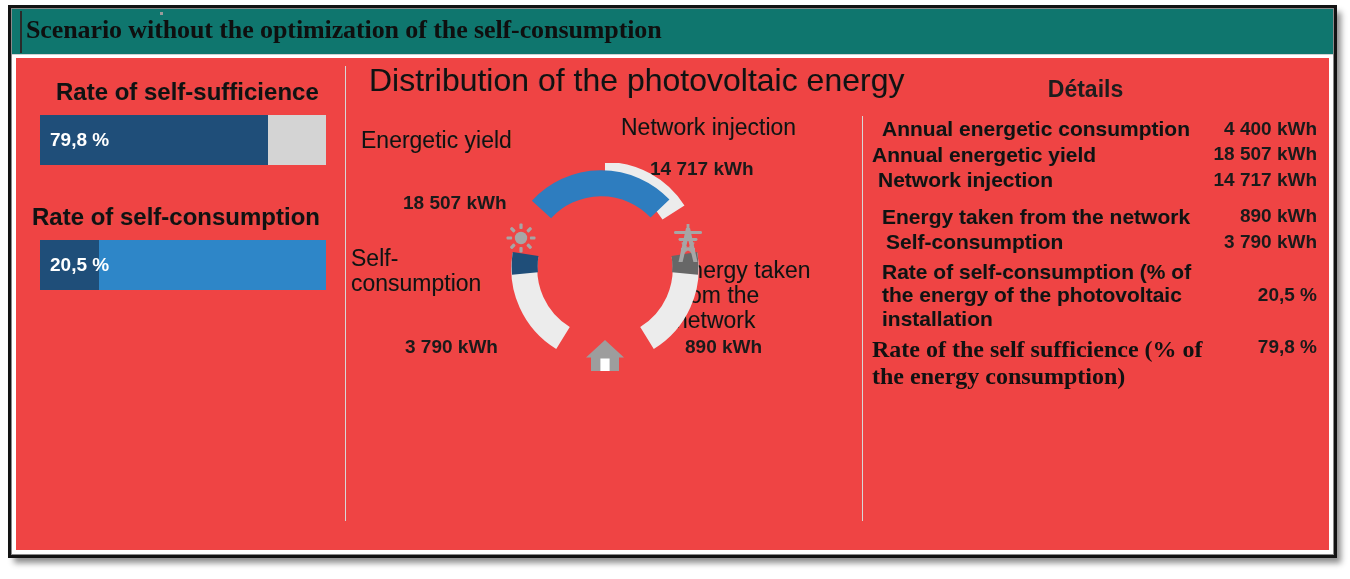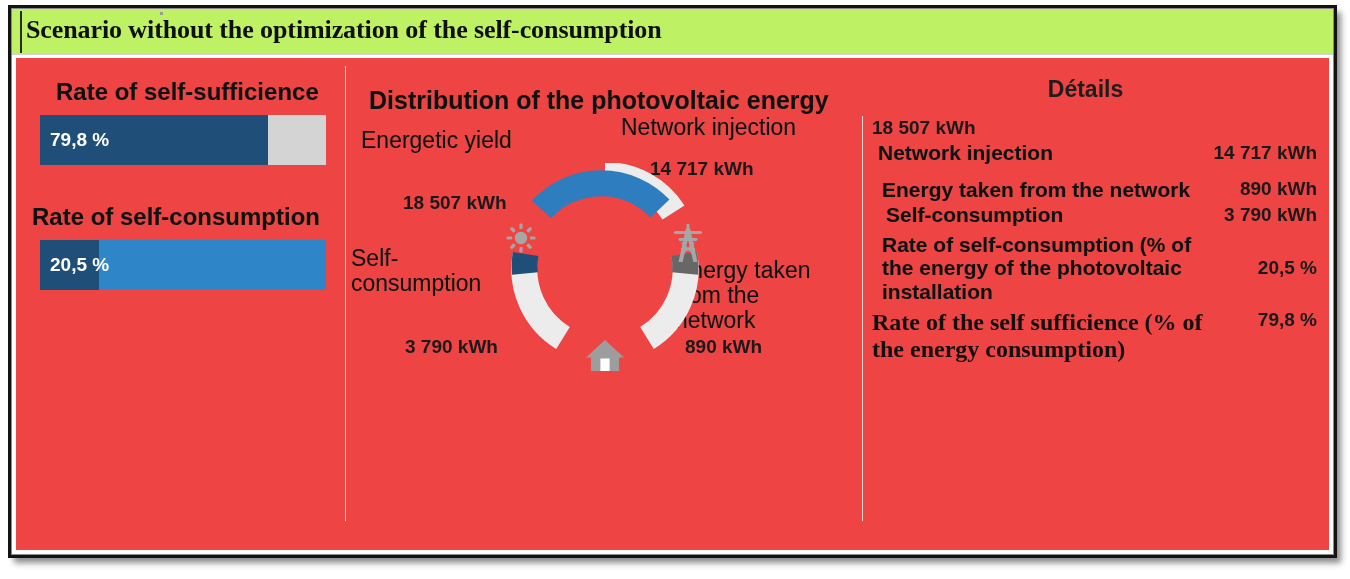--- a/index.html
+++ b/index.html
@@ -28,21 +28,21 @@
     border: 1px solid #8a8a8a;
     box-sizing: border-box;
     background: #ffffff;
   }
 
   
   #title-bar {
     position: absolute;
     left: 0; top: 0; right: 0;
     height: 45px;
-    background: #bef264;
+    background: #0f766e;
     border-bottom: 1px solid #d2d2d2;
   }
   #title-text {
     position: absolute;
     left: 14px; top: 6px;
     font-family: "Liberation Serif", serif;
     font-weight: bold;
     font-size: 26px;
     letter-spacing: -0.1px;
     color: #0f0f0f;
@@ -117,22 +117,22 @@
   #gauge-title-1 { left: 40px; top: 20px; }
   #gauge-track-1 { top: 57px; }
   #gauge-title-2 { left: 16px; top: 145px; }
   #gauge-track-2 { top: 182px; }
 
   
   #donut-panel { position: absolute; left: 329px; top: 0; width: 517px; height: 100%; }
 
   #donut-heading {
     position: absolute;
-    left: 24px; top: 28px;
-    font-size: 25px; font-weight: bold; color: #111111;
+    left: 24px; top: 4px;
+    font-size: 32px; font-weight: normal; color: #111111;
     white-space: nowrap;
     text-shadow: 0.6px 0 0 rgba(200,120,20,0.30), -0.6px 0 0 rgba(30,70,170,0.22);
   }
   .donut-label {
     position: absolute;
     font-size: 23px; font-weight: normal; color: #111111;
     line-height: 1.08;
     text-shadow: 0.6px 0 0 rgba(200,120,20,0.30), -0.6px 0 0 rgba(30,70,170,0.22);
   }
   .donut-amount {
@@ -293,22 +293,27 @@
           </g>
         </svg>
       </div>
 
       <div id="details-panel">
 
         <div id="details-heading">Détails</div>
 
         <div id="details-list">
 
+          <div class="detail-row indent-1">
+            <span class="detail-label">Annual energetic consumption</span>
+            <span class="detail-value nudge">4 400 kWh</span>
+          </div>
 
           <div class="detail-row">
+            <span class="detail-label">Annual energetic yield</span>
             <span class="detail-value nudge">18 507 kWh</span>
           </div>
 
           <div class="detail-row indent-2">
             <span class="detail-label">Network injection</span>
             <span class="detail-value nudge">14 717 kWh</span>
           </div>
 
           <div class="detail-row indent-1 gap-top">
             <span class="detail-label">Energy taken from the network</span>

